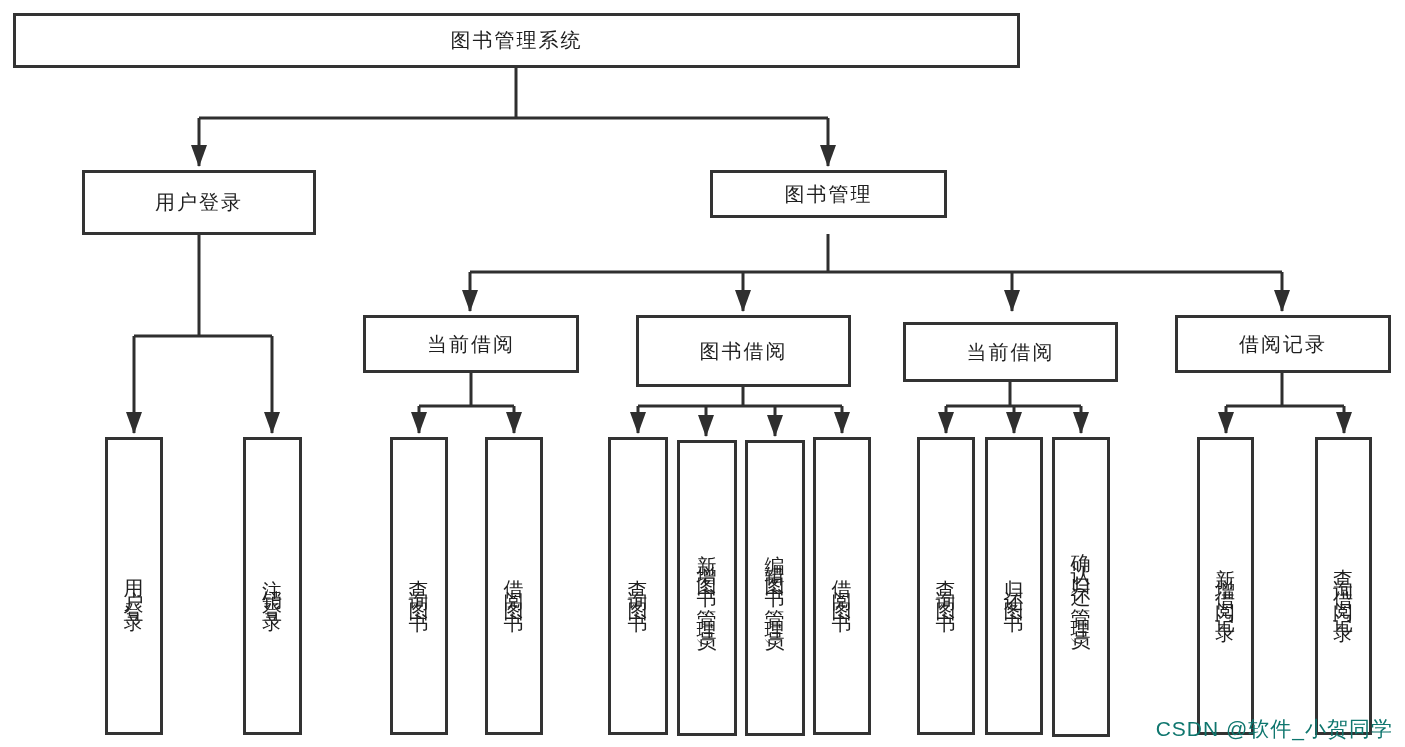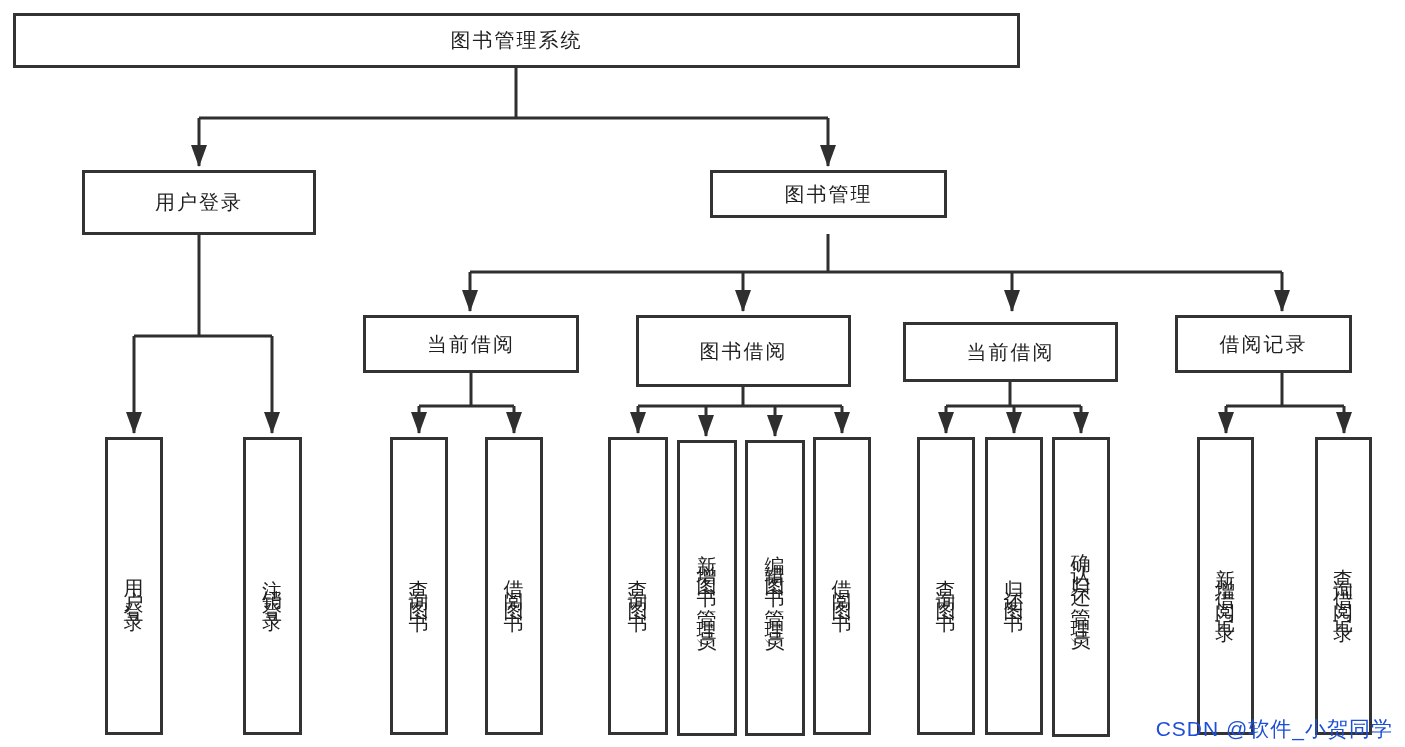--- a/index.html
+++ b/index.html
@@ -44,42 +44,42 @@
     line-height: 1;
     white-space: normal;
   }
   
   .n-root          { left: 13px;  top: 13px;  width: 1007px; height: 55px; }
   .n-user-login    { left: 82px;  top: 170px; width: 234px;  height: 65px; }
   .n-book-mgmt     { left: 710px; top: 170px; width: 237px;  height: 48px; }
   .n-new-book      { left: 363px; top: 315px; width: 216px;  height: 58px; }
   .n-book-borrow   { left: 636px; top: 315px; width: 215px;  height: 72px; }
   .n-current-borrow{ left: 903px; top: 322px; width: 215px;  height: 60px; }
-  .n-borrow-record { left: 1175px;top: 315px; width: 177px;  height: 58px; }
+  .n-borrow-record { left: 1175px;top: 315px; width: 216px;  height: 58px; }
   
   .c-login         { left: 105px; top: 437px; width: 58px; height: 298px; }
   .c-logout        { left: 243px; top: 437px; width: 59px; height: 298px; }
   .c-nb-query      { left: 390px; top: 437px; width: 58px; height: 298px; }
   .c-nb-borrow     { left: 485px; top: 437px; width: 58px; height: 298px; }
   .c-bb-query      { left: 608px; top: 437px; width: 60px; height: 298px; }
   .c-bb-add        { left: 677px; top: 440px; width: 60px; height: 296px; }
   .c-bb-edit       { left: 745px; top: 440px; width: 60px; height: 296px; }
   .c-bb-borrow     { left: 813px; top: 437px; width: 58px; height: 298px; }
   .c-cb-query      { left: 917px; top: 437px; width: 58px; height: 298px; }
   .c-cb-return     { left: 985px; top: 437px; width: 58px; height: 298px; }
   .c-cb-confirm    { left: 1052px;top: 437px; width: 58px; height: 300px; }
   .c-br-add        { left: 1197px;top: 437px; width: 57px; height: 298px; }
   .c-br-query      { left: 1315px;top: 437px; width: 57px; height: 298px; }
 
   .watermark {
     position: absolute;
     right: 12px;
     bottom: 4px;
     font-size: 21px;
-    color: #1d4ed8;
+    color: #0f766e;
     letter-spacing: 1px;
     z-index: 3;
     pointer-events: none;
   }
 </style>
 </head>
 <body>
 
 <div class="canvas">
 

